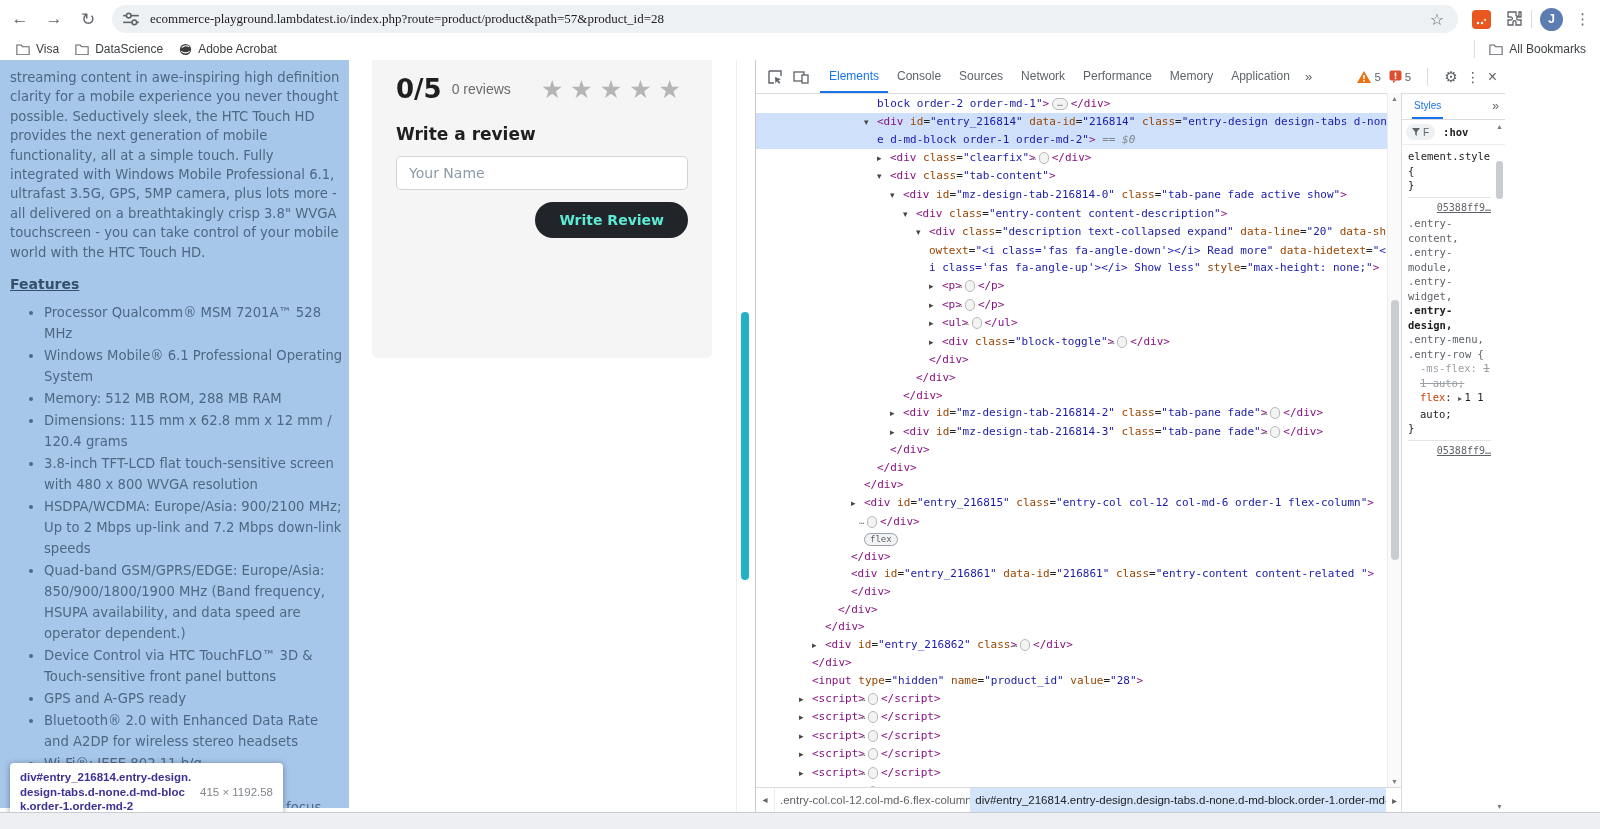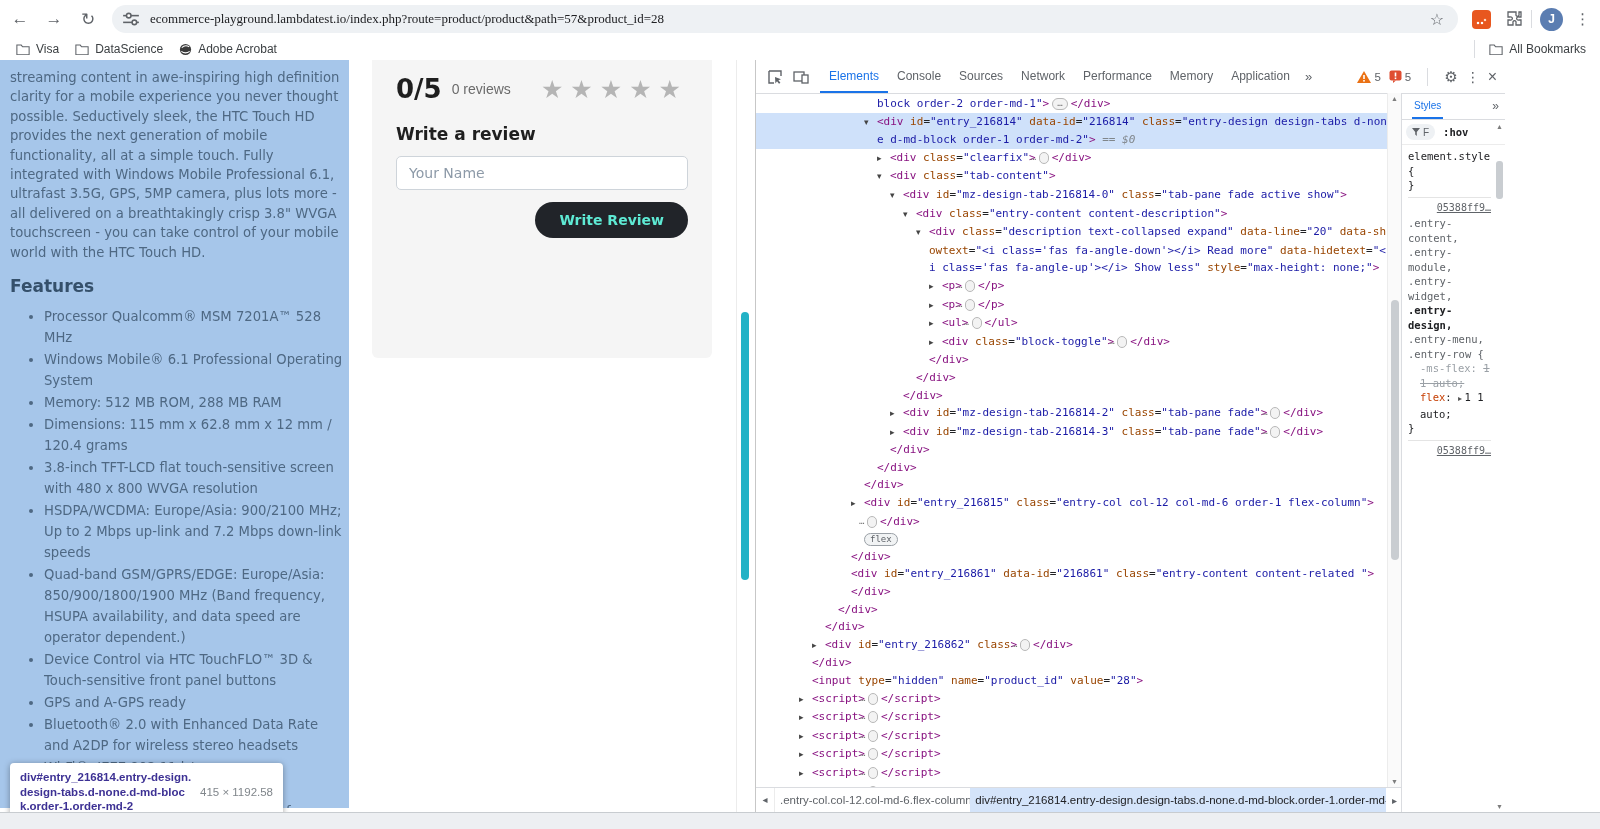--- a/index.html
+++ b/index.html
@@ -21,21 +21,21 @@
   .kebab{color:#5f6368;font-size:15px;margin:0 10px 0 12px;}
   
   .bookmarks{position:absolute;left:0;top:38px;width:1600px;height:22px;background:#fff;border-bottom:1px solid #ececec;display:flex;align-items:center;font-size:12px;color:#3c4043;}
   .bm-item{display:flex;align-items:center;margin-left:16px;gap:6px;}
   .bm-right{margin-left:auto;display:flex;align-items:center;margin-right:14px;gap:6px;}
   
   .main{position:absolute;left:0;top:60px;width:1600px;height:752px;background:#fff;}
   .page{position:absolute;left:0;top:0;width:755px;height:752px;background:#fff;overflow:hidden;}
   .hl-overlay{position:absolute;left:0;top:0;width:349px;height:748px;background:#a6c6ea;overflow:hidden;}
   .desc-text{margin:8px 6px 0 10px;font-family:"DejaVu Sans",sans-serif;font-size:13.2px;line-height:19.4px;color:#4e6883;}
-  .features-h{margin:14px 0 0 10px;font-family:"DejaVu Sans",sans-serif;font-size:17px;font-weight:bold;color:#35506b;}
+  .features-h{margin:14px 0 0 10px;font-family:"DejaVu Sans",sans-serif;font-size:14px;font-weight:bold;color:#35506b;text-decoration:underline;}
   .features{margin:10px 4px 0 0;padding-left:44px;font-family:"DejaVu Sans",sans-serif;font-size:13.2px;line-height:21px;color:#4e6883;}
   .features li{margin-bottom:1px;}
   
   .review-card{position:absolute;left:372px;top:0px;width:340px;height:298px;background:#f5f5f5;border-radius:0 0 6px 6px;box-sizing:border-box;padding:14px 24px 0 24px;}
   .rating-row{display:flex;align-items:center;}
   .rating-big{font-size:26px;font-weight:800;color:#1f1f1f;font-family:"DejaVu Sans",sans-serif;}
   .rating-count{font-size:14px;color:#6b6b6b;margin-left:10px;}
   .stars{margin-left:auto;color:#b5b5b5;font-size:25px;letter-spacing:7px;font-family:"DejaVu Sans",sans-serif;}
   .write-h{margin-top:20px;font-size:17px;font-weight:bold;color:#1f1f1f;font-family:"DejaVu Sans",sans-serif;}
   .fld{box-sizing:border-box;width:292px;border:1px solid #ced4da;border-radius:5px;background:#fff;font-family:"DejaVu Sans",sans-serif;font-size:14px;padding:8px 12px;color:#333;display:block;}

